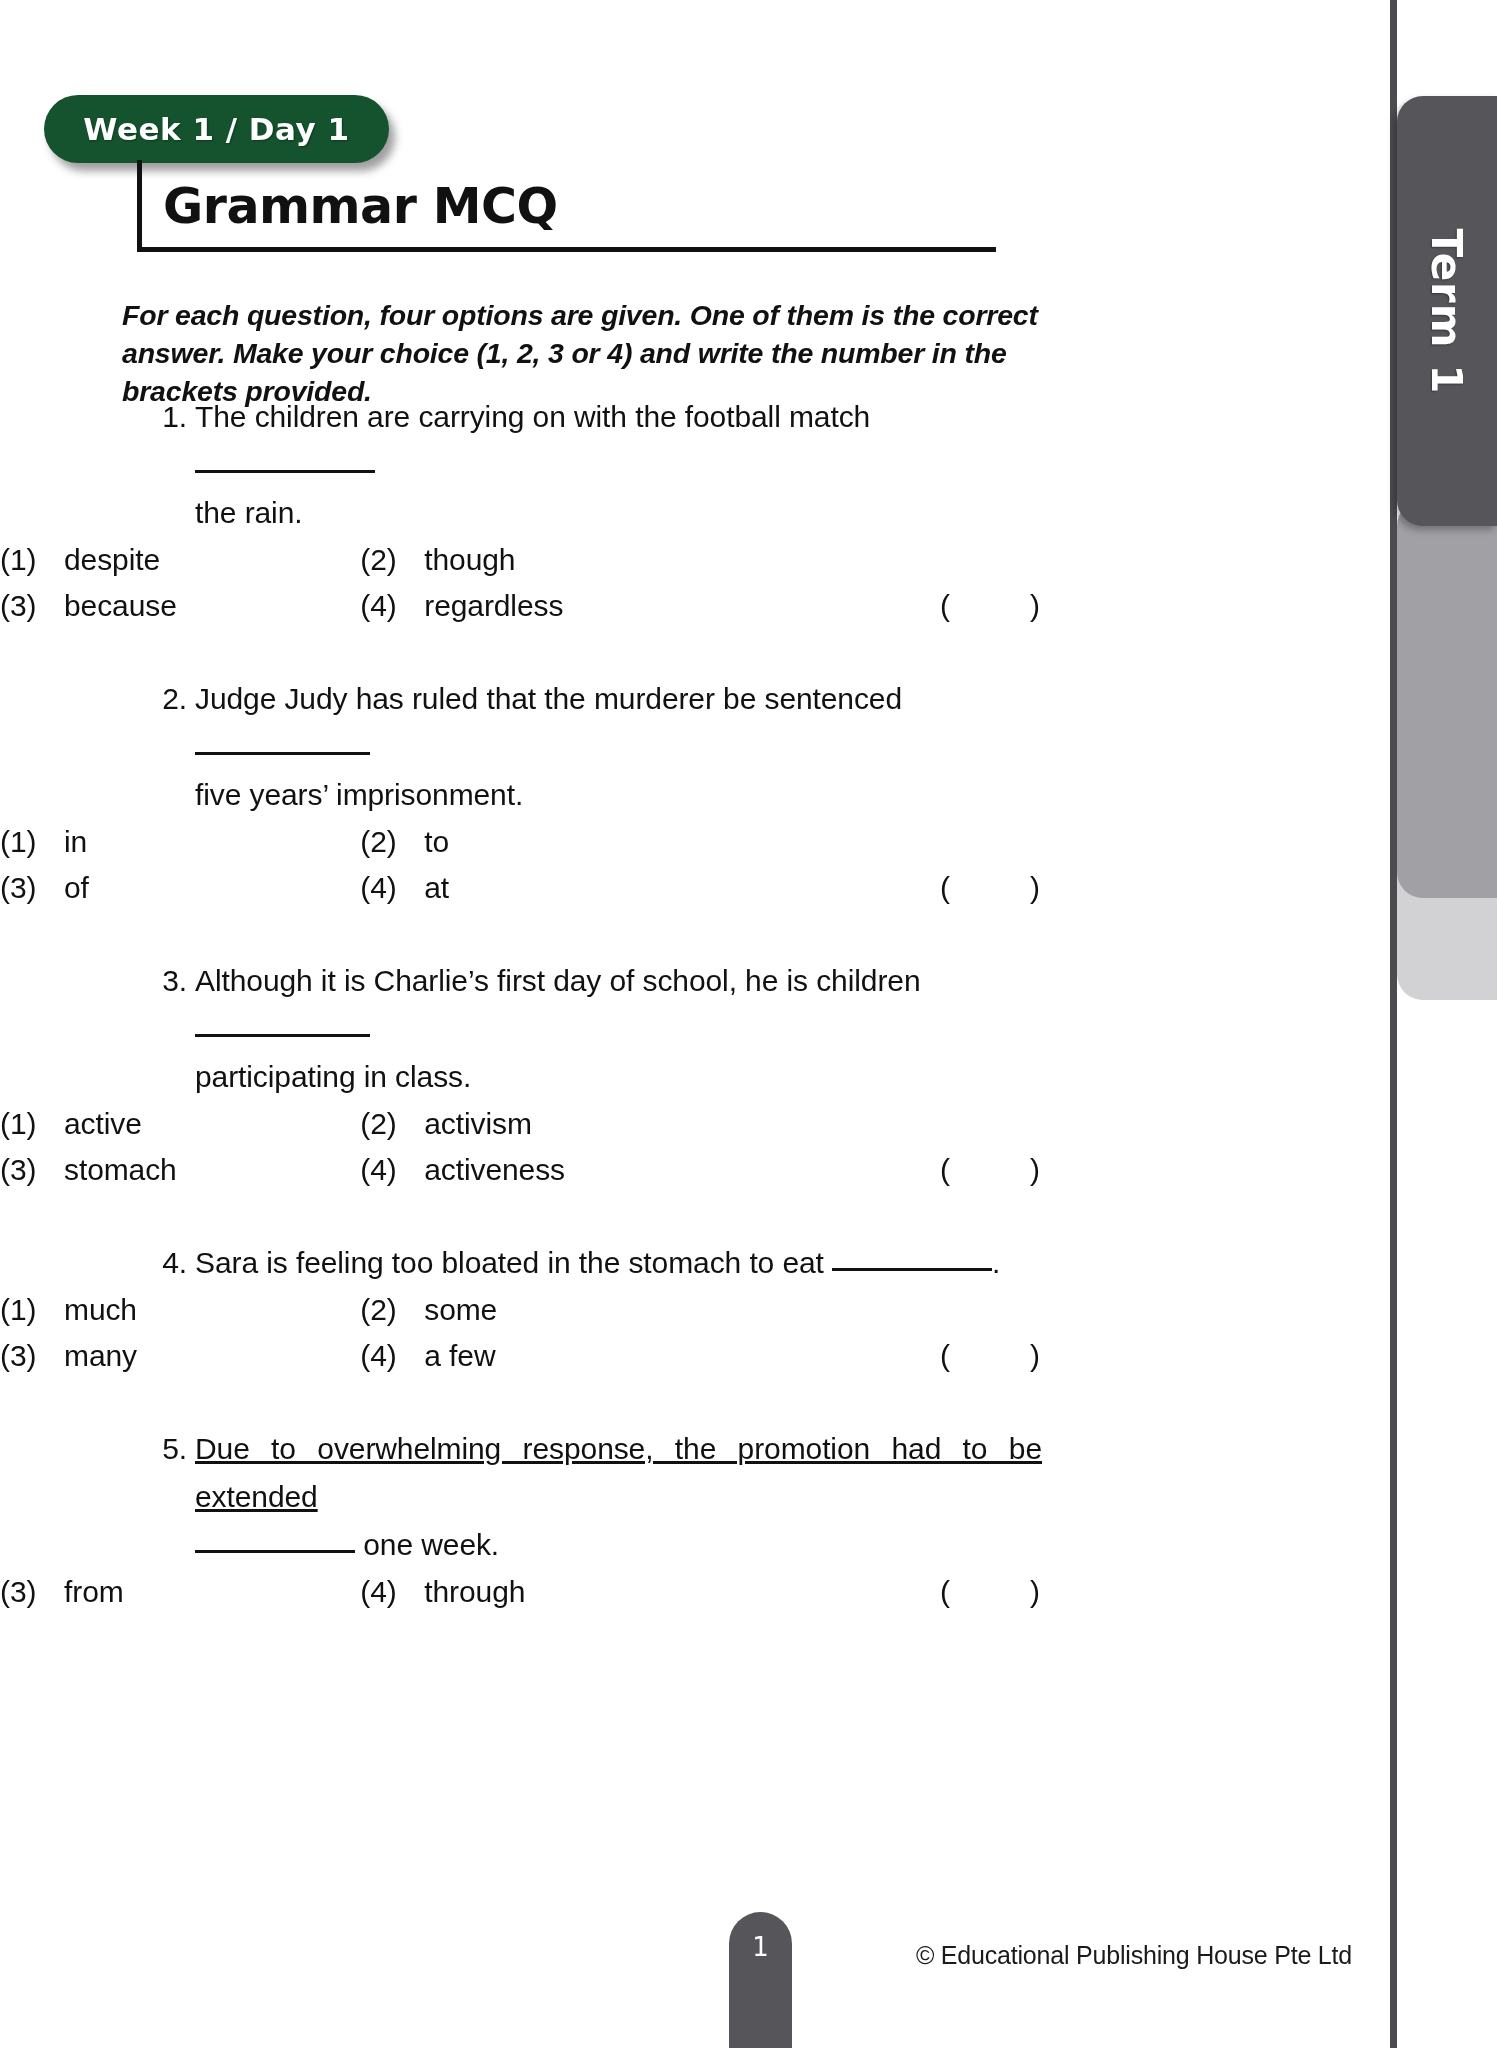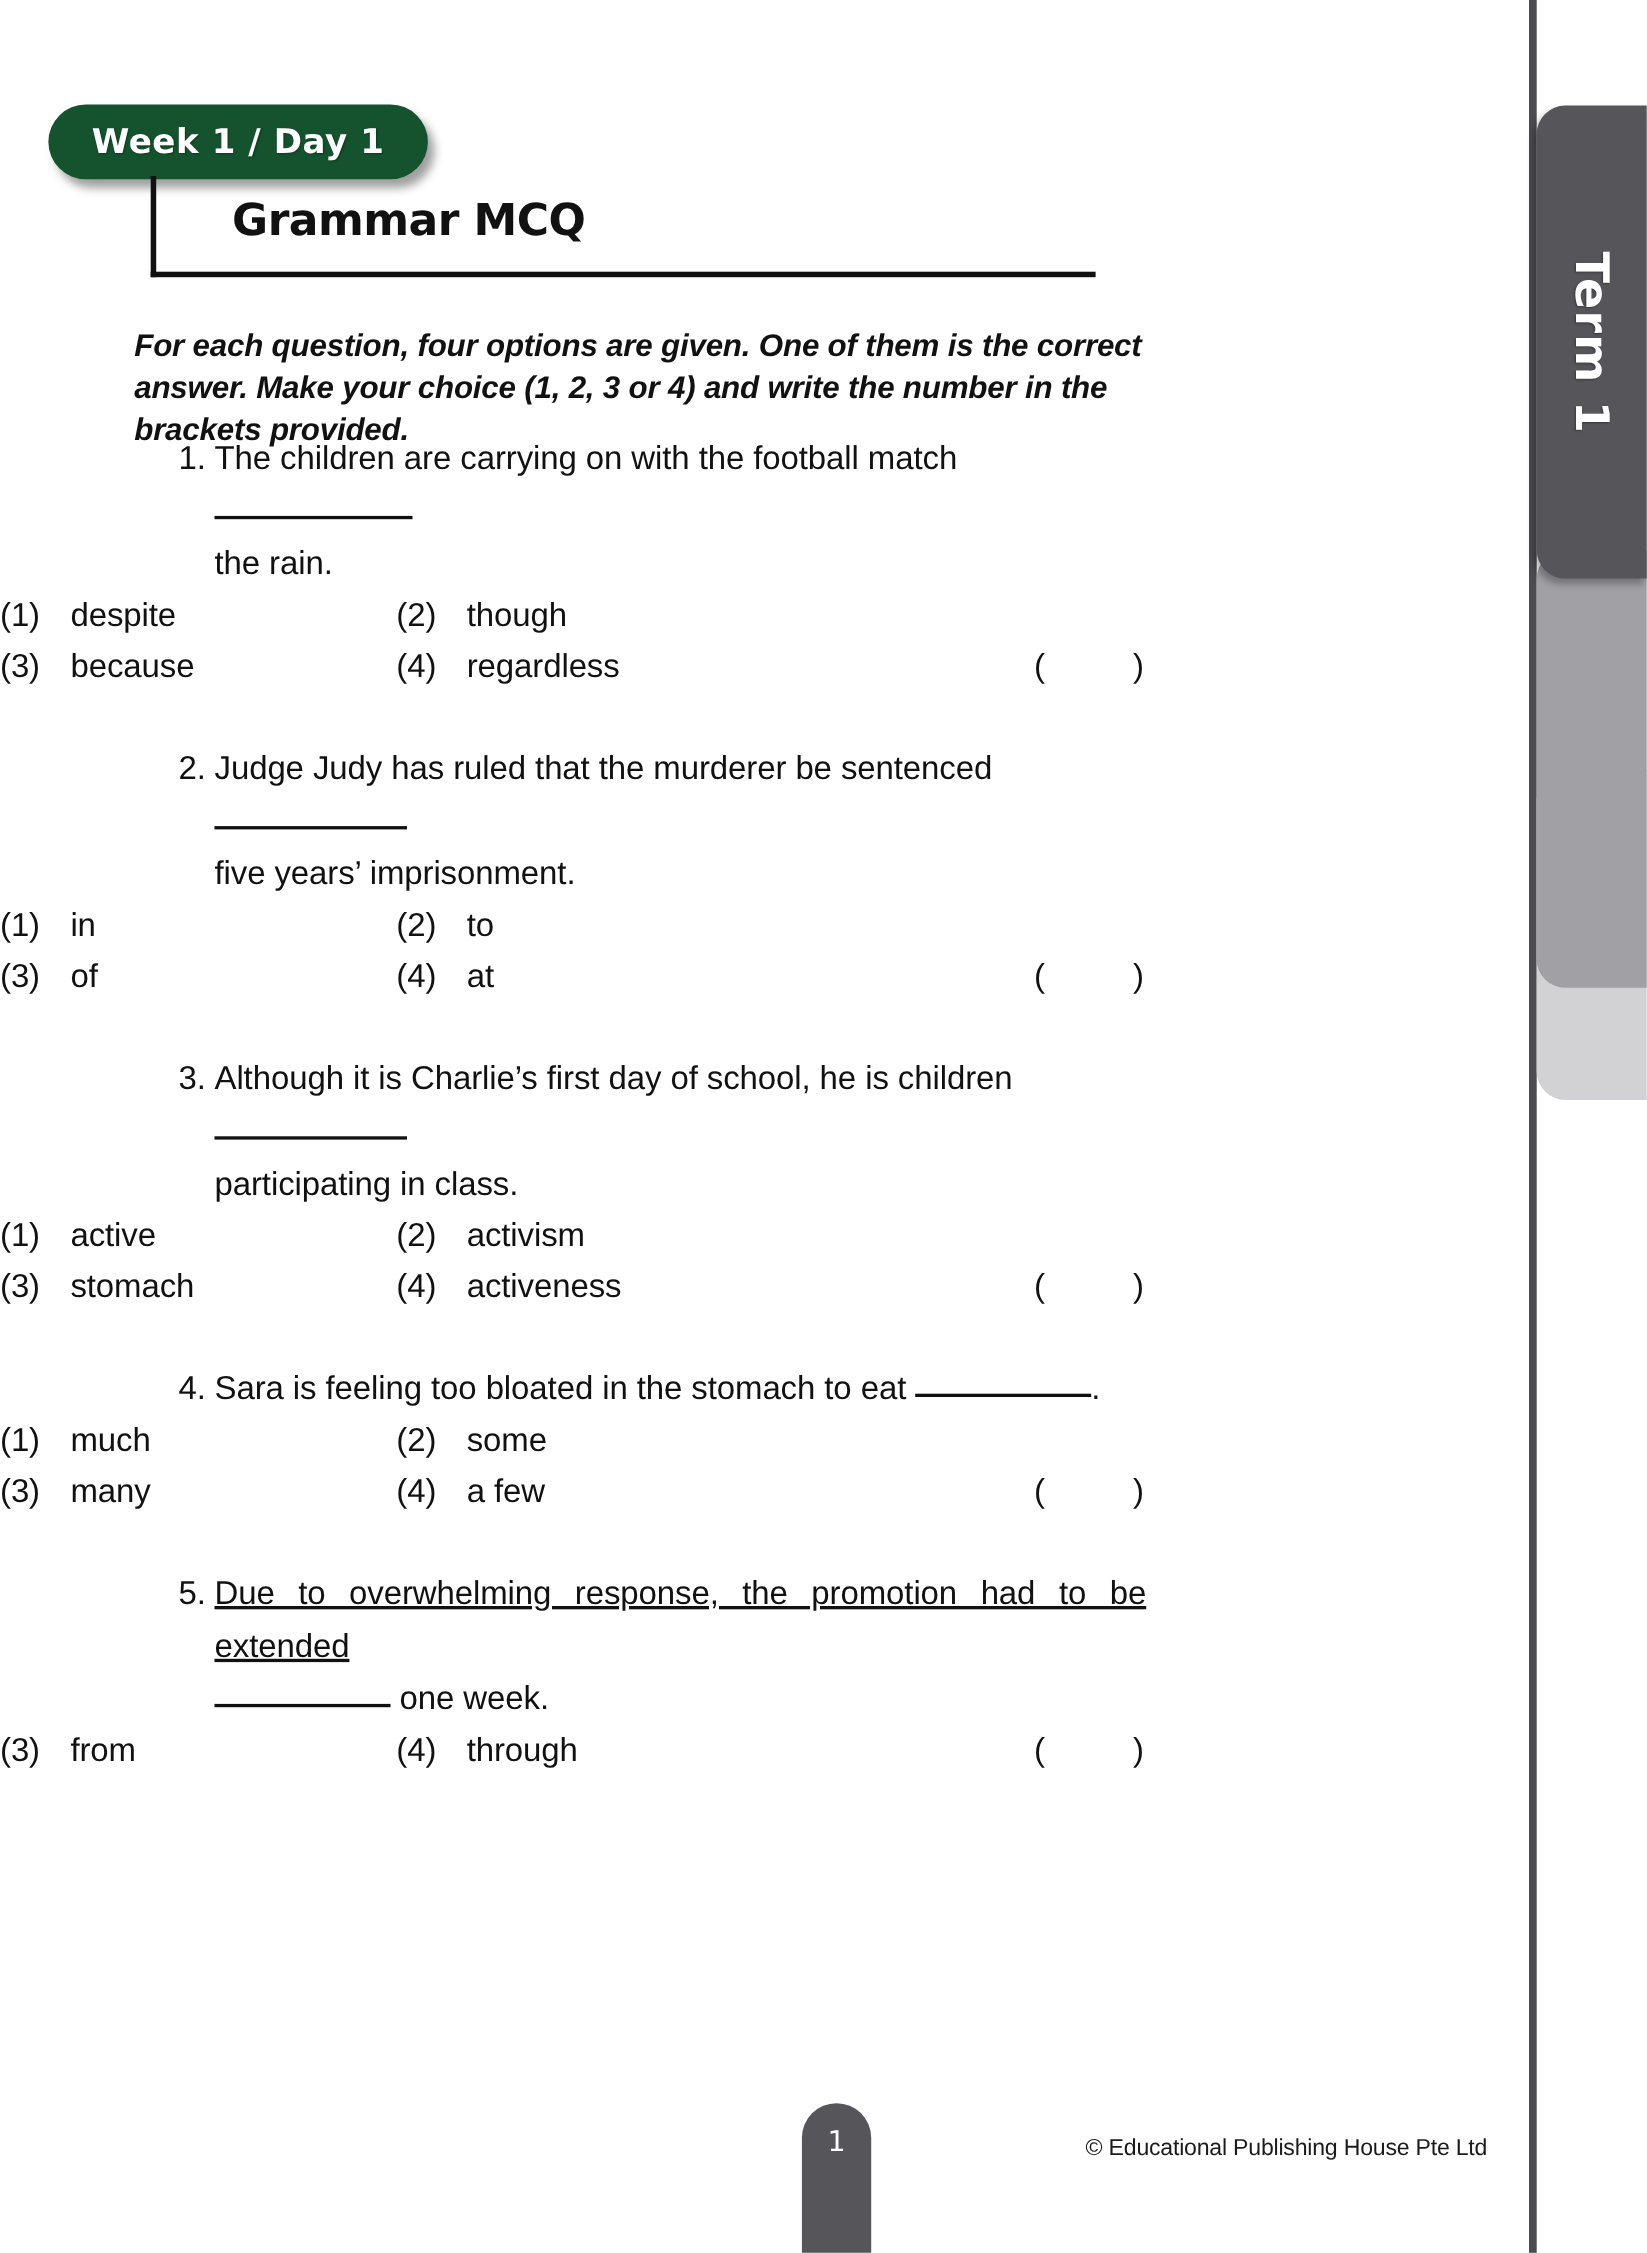--- a/index.html
+++ b/index.html
@@ -77,24 +77,23 @@
     position:absolute; left:137px; top:160px;
     width:859px; height:92px;
     border-left:5px solid #111111;
     border-bottom:5px solid #111111;
     box-sizing:border-box;
   }
   #page-title{
     position:absolute; left:163px; top:178px;
     font-family:"DejaVu Sans", sans-serif;
     font-weight:bold;
-    font-size:40px;
+    font-size:49px;
     color:#111111;
     letter-spacing:-0.5px;
-    margin-left:48px;
   }
 
   
   #instructions{
     position:absolute; left:122px; top:296px; width:920px;
     font-family:"Liberation Sans", sans-serif;
     font-style:italic;
     font-weight:bold;
     font-size:28.5px;
     line-height:38px;
@@ -291,13 +290,13 @@
         <span>)</span>
       </span>
     </div>
   </div>
 
 </div>
 
 <div id="page-number-tab" style="position:absolute;left:729px;top:1912px;width:63px;height:136px;background:#55555a;border-radius:32px 32px 0 0;">
   <span style="position:absolute;left:0;right:0;top:20px;text-align:center;color:#ffffff;font-size:26px;font-family:'DejaVu Sans',sans-serif;">1</span>
 </div>
-<div id="copyright" style="position:absolute;right:145px;top:1941px;font-size:21px;color:#1a1a1a;letter-spacing:-0.2px;font-family:'Liberation Sans',sans-serif;">© Educational Publishing House Pte Ltd</div>
+<div id="copyright" style="position:absolute;right:145px;top:1941px;font-size:25px;color:#1a1a1a;letter-spacing:-0.2px;font-family:'Liberation Sans',sans-serif;">© Educational Publishing House Pte Ltd</div>
 
 </body></html>

